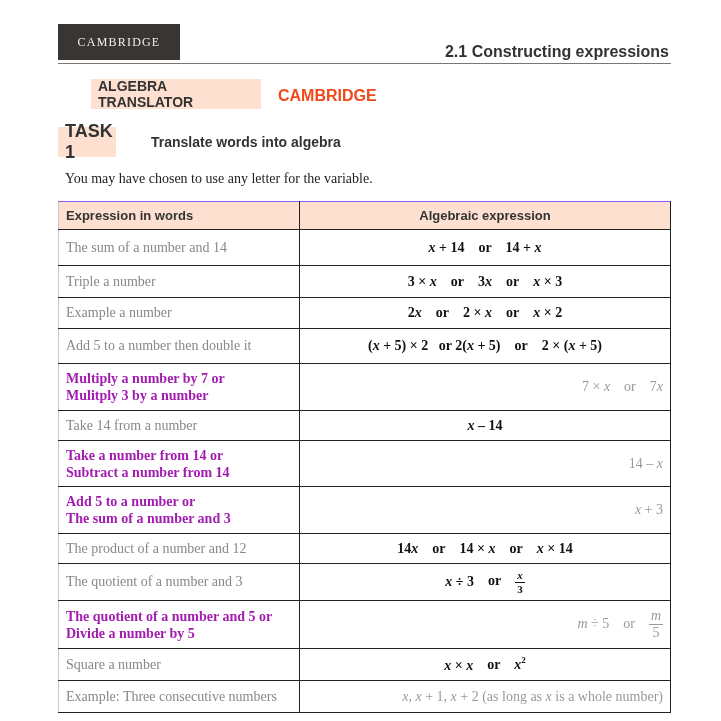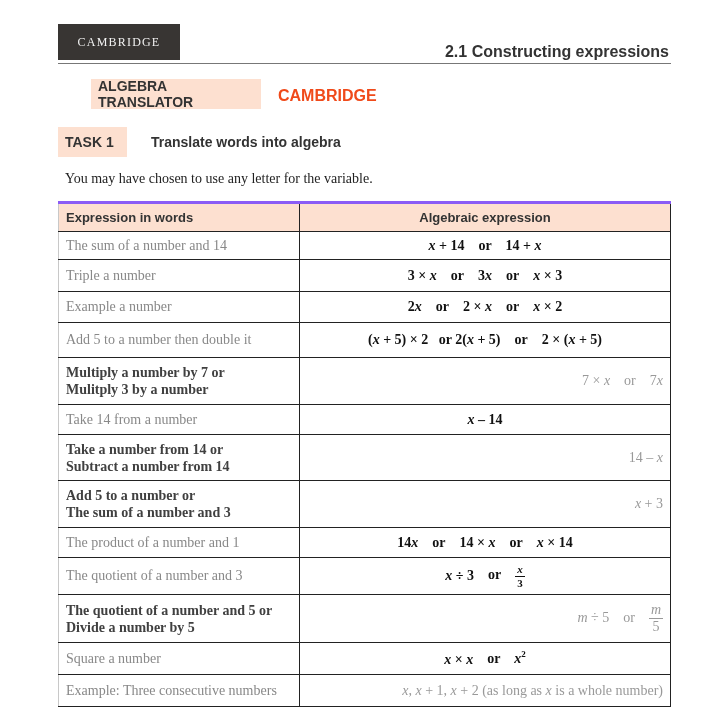--- a/index.html
+++ b/index.html
@@ -4,33 +4,33 @@
 <style>
   html, body { margin:0; padding:0; background:#ffffff; }
   body { width:721px; height:721px; overflow:hidden; position:relative; font-family:"Liberation Serif", serif; }
   .logo { position:absolute; left:58px; top:24px; width:122px; height:36px; background:#383533; color:#f2f2f2;
           font-family:"Liberation Serif", serif; font-size:12px; letter-spacing:1.2px; display:flex; align-items:center; justify-content:center; }
   .section-title { position:absolute; right:52px; top:43px; font-family:"Liberation Sans", sans-serif; font-weight:bold; font-size:16px; color:#333; }
   .rule { position:absolute; left:58px; top:63px; width:613px; height:1px; background:#777; }
   .tag { position:absolute; background:#fde0d0; font-family:"Liberation Sans", sans-serif; font-weight:bold; color:#333; display:flex; align-items:center; }
   .tag.algebra { left:58px; top:79px; width:170px; height:30px; font-size:14px; padding-left:7px; box-sizing:border-box;margin-left:33px; }
   .solutions { position:absolute; left:278px; top:87px; font-family:"Liberation Sans", sans-serif; font-weight:bold; font-size:16px; color:#f04a1a; }
-  .tag.task { left:58px; top:127px; width:69px; height:30px; font-size:14px; padding-left:7px; box-sizing:border-box; }
+  .tag.task { left:58px; top:127px; width:58px; height:30px; font-size:18px; padding-left:7px; box-sizing:border-box; }
   .task-title { position:absolute; left:151px; top:134px; font-family:"Liberation Sans", sans-serif; font-weight:bold; font-size:14px; color:#333; }
   .intro { position:absolute; left:65px; top:171px; font-size:14px; color:#222; }
 
   table.expr { position:absolute; left:58px; top:201px; width:613px; border-collapse:collapse; table-layout:fixed; }
   table.expr td, table.expr th { border:1px solid #222; padding:0 7px; vertical-align:middle; }
   table.expr tr > *:first-child { border-left:1px solid #c8c8c8; }
-  table.expr th { background:#fde0d0; font-family:"Liberation Sans", sans-serif; font-size:13px; color:#333; height:27px; font-weight:bold; border-top:3px solid #8b5cf6; }
+  table.expr th { background:#fde0d0; font-family:"Liberation Sans", sans-serif; font-size:13px; color:#333; height:27px; font-weight:bold; border-top:1px solid #8b5cf6; }
   table.expr th.h1 { text-align:left; }
   table.expr th.h2 { text-align:center; }
   .col1 { width:241px; }
   td.words { font-size:14px; color:#888; }
-  td.words.bold { color:#404040; font-weight:bold; font-size:14px; line-height:17px; }
+  td.words.bold { color:#a21caf; font-weight:bold; font-size:14px; line-height:17px; }
   td.alg { text-align:center; font-size:14px; }
   td.alg.bold { color:#111; font-weight:bold; }
   td.alg.light { color:#999; font-weight:normal;text-align:right; }
   .it { font-style:italic; }
   .frac { display:inline-flex; flex-direction:column; align-items:center; vertical-align:middle; line-height:1; }
   .frac .num { border-bottom:1px solid currentColor; padding:0 2px 1px; }
   .frac .den { padding-top:1px; }
   .frac.small { font-size:11px; }
   .frac.large { font-size:14px; }
   .or { margin:0 14px; }
@@ -61,21 +61,21 @@
       <col class="col1">
       <col>
     </colgroup>
   <thead>
     <tr>
       <th class="h1">Expression in words</th>
       <th class="h2">Algebraic expression</th>
     </tr>
   </thead>
   <tbody id="tbody">
-      <tr style="height: 28px;">
+      <tr style="height: 36px;">
         <td class="words">
           <div>The sum of a number and 14</div>
         </td>
         <td class="alg bold"><span><span class="it">x</span> + 14</span><span class="or">or</span><span>14 + <span class="it">x</span></span></td>
       </tr>
       <tr style="height: 32px;">
         <td class="words">
           <div>Triple a number</div>
         </td>
         <td class="alg bold"><span>3 × <span class="it">x</span></span><span class="or">or</span><span>3<span class="it">x</span></span><span class="or">or</span><span><span class="it">x</span> × 3</span></td>
@@ -114,21 +114,21 @@
       </tr>
       <tr style="height: 47px;">
         <td class="words bold">
           <div>Add 5 to a number or</div>
           <div>The sum of a number and 3</div>
         </td>
         <td class="alg light"><span><span class="it">x</span> + 3</span></td>
       </tr>
       <tr style="height: 30px;">
         <td class="words">
-          <div>The product of a number and 1</div>
+          <div>The product of a number and 12</div>
         </td>
         <td class="alg bold"><span>14<span class="it">x</span></span><span class="or">or</span><span>14 × <span class="it">x</span></span><span class="or">or</span><span><span class="it">x</span> × 14</span></td>
       </tr>
       <tr style="height: 37px;">
         <td class="words">
           <div>The quotient of a number and 3</div>
         </td>
         <td class="alg bold"><span><span class="it">x</span> ÷ 3</span><span class="or">or</span><span class="frac small">
             <span class="num it">x</span>
             <span class="den">3</span>

